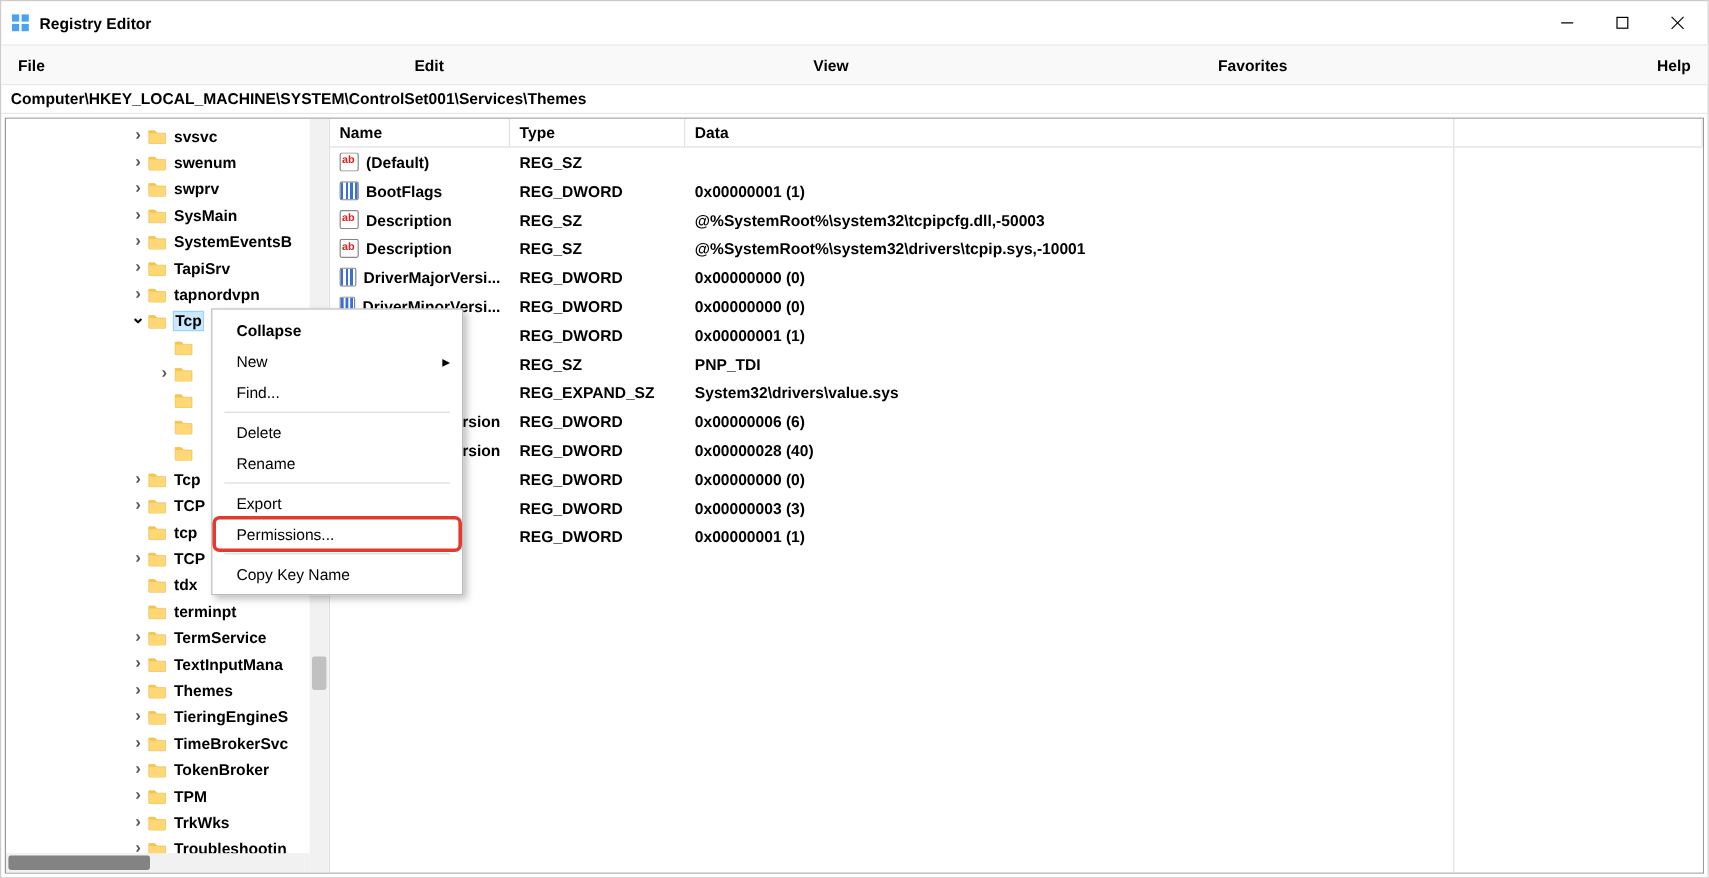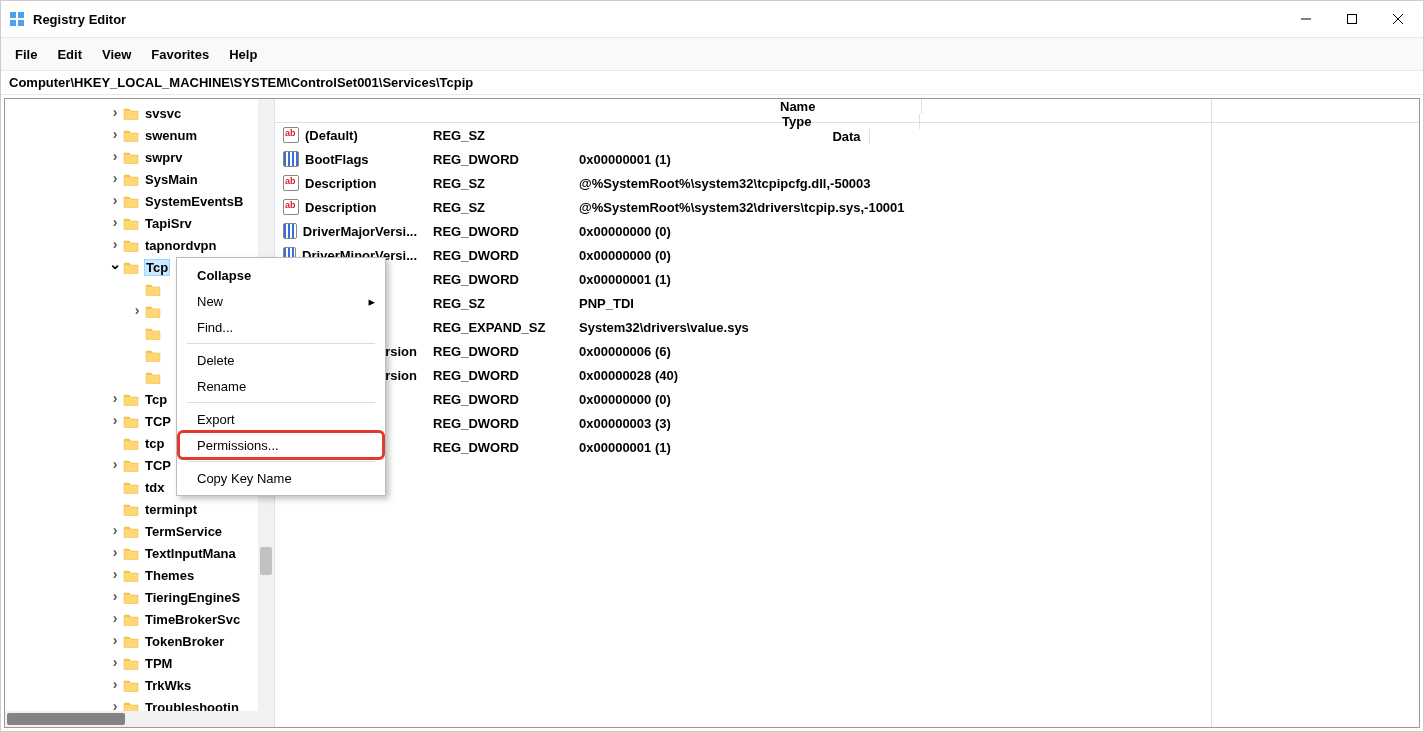--- a/index.html
+++ b/index.html
@@ -6,21 +6,21 @@
 html, body { width: 1424px; height: 732px; overflow: hidden; background: #fff; }
 
 .window { width: 1424px; height: 732px; border: 1px solid #ccc; display: flex; flex-direction: column; background:#fff;font-weight:bold; }
 .titlebar { height: 36px; display: flex; align-items: center; padding: 0 2px 0 8px; }
 .titlebar .app-icon { width:16px; height:16px; margin-right:8px; display:flex; align-items:center; justify-content:center; }
 .titlebar .title { flex: 1; font-size:13px; }
 .win-controls { display:flex; height:100%; }
 .win-btn { width:46px; display:flex; align-items:center; justify-content:center; }
 .win-btn svg { stroke:#000; }
 
-.menubar { height: 26px; display:flex; align-items:center; padding:16px 4px; border-top:1px solid #e8e8e8; border-bottom:1px solid #e8e8e8; background:#f9f9f9;}
+.menubar { height: 26px; display:flex; align-items:center; padding:16px 4px; border-top:1px solid #e8e8e8; border-bottom:1px solid #e8e8e8; background:#f9f9f9;justify-content:space-between;}
 .menubar .menu-item { padding: 2px 10px; }
 
 .addressbar { height: 24px; display:flex; align-items:center; padding:0 8px; border-bottom:1px solid #e8e8e8; }
 .addressbar span { font-size:13px; }
 
 .body { flex:1; display:flex; border:1px solid #999; margin:3px; min-height:0; }
 
 
 .tree-panel { width:270px; border-right:1px solid #e0e0e0; position:relative; overflow:hidden; background:#fff;}
 .tree-scroll { overflow:hidden; height:100%; position:relative; }
@@ -33,21 +33,21 @@
 .folder-ic svg { width:16px; height:14px; display:block;}
 .node .label { font-size:13px; }
 .node.selected .label { background:#cce8ff; outline:1px solid #99d1ff; padding:0 1px; }
 .tree-vscroll { position:absolute; right:0; top:0; bottom:0; width:16px; background:#f1f1f1; }
 .tree-vscroll .thumb { position:absolute; left:2px; right:2px; background:#c1c1c1; border-radius:2px; }
 .tree-hscroll { position:absolute; left:0; right:16px; bottom:0; height:16px; background:#f1f1f1; }
 .tree-hscroll .thumb { position:absolute; top:2px; bottom:2px; background:#838383; border-radius:2px; }
 
 
 .values-panel { flex:1; overflow:hidden; background:#fff; position:relative; }
-.values-header { display:flex; border-bottom:1px solid #e0e0e0; height:24px; align-items:center;flex-direction:column; }
+.values-header { display:flex; border-bottom:1px solid #e0e0e0; height:24px; align-items:center; }
 .values-header .col { padding:0 8px; font-size:13px; border-right:1px solid #e0e0e0; height:100%; display:flex; align-items:center; }
 .col-name { width:150px; }
 .col-type { width:146px; }
 .col-data { flex:1; }
 .row { display:flex; height:24px; align-items:center; }
 .row .cell { padding:0 8px; font-size:13px; white-space:nowrap; overflow:hidden; text-overflow:ellipsis; }
 .cell-name { width:150px; display:flex; align-items:center; gap:6px; }
 .cell-type { width:146px; }
 .cell-data { flex:1; }
 .value-ic { width:16px; height:16px; display:inline-block; border:1px solid #888; border-radius:2px; background:#fff; position:relative; }
@@ -110,21 +110,21 @@
 
   <div class="menubar">
     <div class="menu-item">File</div>
     <div class="menu-item">Edit</div>
     <div class="menu-item">View</div>
     <div class="menu-item">Favorites</div>
     <div class="menu-item">Help</div>
   </div>
 
   <div class="addressbar">
-    <span>Computer\HKEY_LOCAL_MACHINE\SYSTEM\ControlSet001\Services\Tcpip</span>
+    <span>Computer\HKEY_LOCAL_MACHINE\SYSTEM\ControlSet001\Services\Themes</span>
   </div>
 
   <div class="body">
 
     <div class="tree-panel">
       <div class="tree-scroll">
         <div class="tree" id="tree">
             <div class="node ind-0">
               <span class="chev chev-right"></span>
               <span class="folder-ic">

